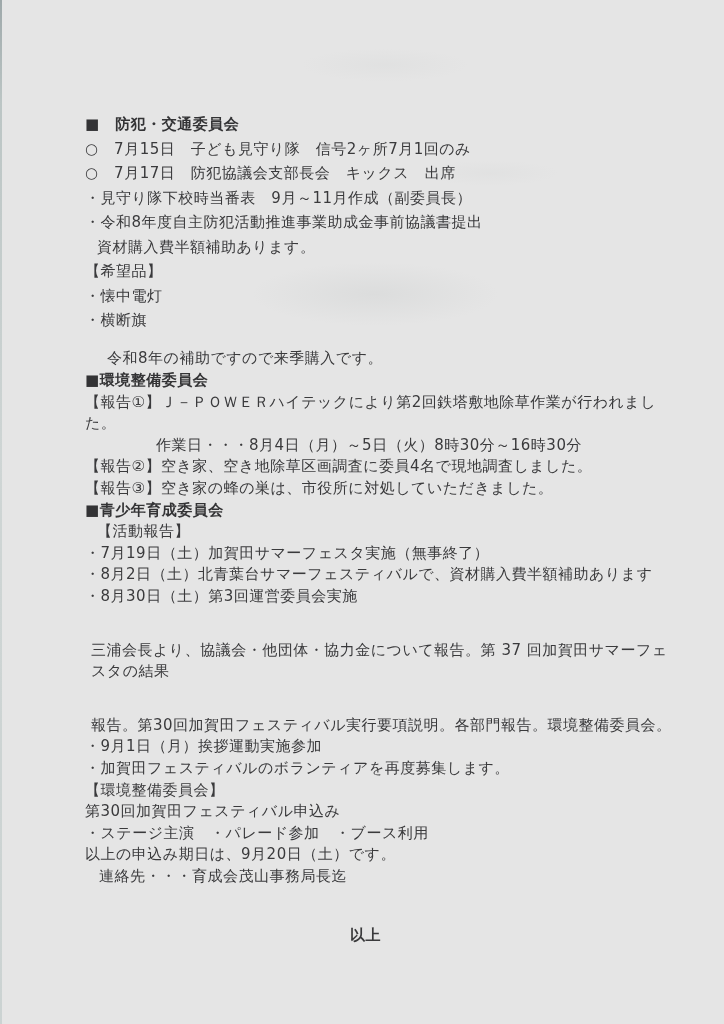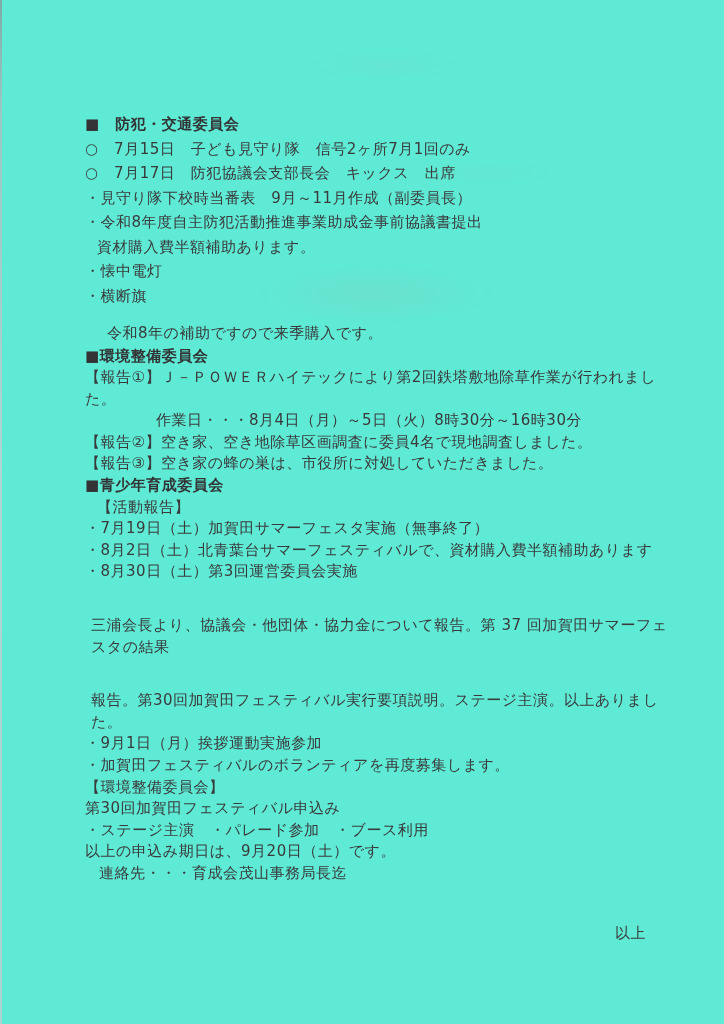--- a/index.html
+++ b/index.html
@@ -5,21 +5,21 @@
   html,body{margin:0;padding:0;}
   body{
     width:724px;height:1024px;
     background:#ffffff;
     font-family:"DejaVu Sans","Liberation Sans",sans-serif;
     position:relative;
     overflow:hidden;
   }
   .page{
     position:absolute;inset:0;
-    background:#5eead4;
+    background:#e5e5e5;
   }
   
   .scan-edge{
     position:absolute;left:0;top:0;width:2px;height:1024px;
     background:linear-gradient(to bottom,#869496 0%,#aebbba 10%,#c7d0cf 45%,#c3cdcc 100%);
     opacity:.75;
   }
   
   .smudge{position:absolute;pointer-events:none;}
   .smudge.s1{left:250px;top:262px;width:250px;height:64px;
@@ -43,58 +43,59 @@
   
   .section.sec-0 .line{line-height:24.5px;}
 
   .role-heading{font-weight:700;color:#333335;}
   .role-item{}
   .role-subitem{padding-left:12px;}
   .role-detail{padding-left:71px;}
   .role-continuation{padding-left:6px;margin-top:32px;}
   .role-note{padding-left:22px;margin-top:13px;line-height:22px;}
   .role-contact{padding-left:14px;}
-  .role-closing{text-align:right;padding-right:28px;}
+  .role-closing{text-align:center;padding-right:28px;font-weight:bold;}
   .section.sec-closing{margin-top:38px;}
 </style>
 </head>
 <body>
 
 <div class="page">
   <div class="scan-edge"></div>
   <div class="smudge s1"></div>
   <div class="smudge s2"></div>
   <div class="smudge s3"></div>
   <div class="doc">
       <div class="section sec-0">
         <div class="line role-heading">■　防犯・交通委員会</div>
         <div class="line role-item">○　7月15日　子ども見守り隊　信号2ヶ所7月1回のみ</div>
         <div class="line role-item">○　7月17日　防犯協議会支部長会　キックス　出席</div>
         <div class="line role-item">・見守り隊下校時当番表　9月～11月作成（副委員長）</div>
         <div class="line role-item">・令和8年度自主防犯活動推進事業助成金事前協議書提出</div>
         <div class="line role-subitem">資材購入費半額補助あります。</div>
+        <div class="line role-item">【希望品】</div>
         <div class="line role-item">・懐中電灯</div>
         <div class="line role-item">・横断旗</div>
         <div class="line role-note">令和8年の補助ですので来季購入です。</div>
       </div>
       <div class="section sec-1">
         <div class="line role-heading">■環境整備委員会</div>
         <div class="line role-item">【報告①】Ｊ－ＰＯＷＥＲハイテックにより第2回鉄塔敷地除草作業が行われました。</div>
         <div class="line role-detail">作業日・・・8月4日（月）～5日（火）8時30分～16時30分</div>
         <div class="line role-item">【報告②】空き家、空き地除草区画調査に委員4名で現地調査しました。</div>
         <div class="line role-item">【報告③】空き家の蜂の巣は、市役所に対処していただきました。</div>
       </div>
       <div class="section sec-2">
         <div class="line role-heading">■青少年育成委員会</div>
         <div class="line role-subitem">【活動報告】</div>
         <div class="line role-item">・7月19日（土）加賀田サマーフェスタ実施（無事終了）</div>
         <div class="line role-item">・8月2日（土）北青葉台サマーフェスティバルで、資材購入費半額補助あります</div>
         <div class="line role-item">・8月30日（土）第3回運営委員会実施</div>
         <div class="line role-continuation">三浦会長より、協議会・他団体・協力金について報告。第 37 回加賀田サマーフェスタの結果</div>
-        <div class="line role-continuation">報告。第30回加賀田フェスティバル実行要項説明。ステージ主演。以上ありました。</div>
+        <div class="line role-continuation">報告。第30回加賀田フェスティバル実行要項説明。各部門報告。環境整備委員会。</div>
         <div class="line role-item">・9月1日（月）挨拶運動実施参加</div>
         <div class="line role-item">・加賀田フェスティバルのボランティアを再度募集します。</div>
         <div class="line role-item">【環境整備委員会】</div>
         <div class="line role-item">第30回加賀田フェスティバル申込み</div>
         <div class="line role-item">・ステージ主演　・パレード参加　・ブース利用</div>
         <div class="line role-item">以上の申込み期日は、9月20日（土）です。</div>
         <div class="line role-contact">連絡先・・・育成会茂山事務局長迄</div>
       </div>
       <div class="section sec-3 sec-closing">
         <div class="line role-closing">以上</div>

